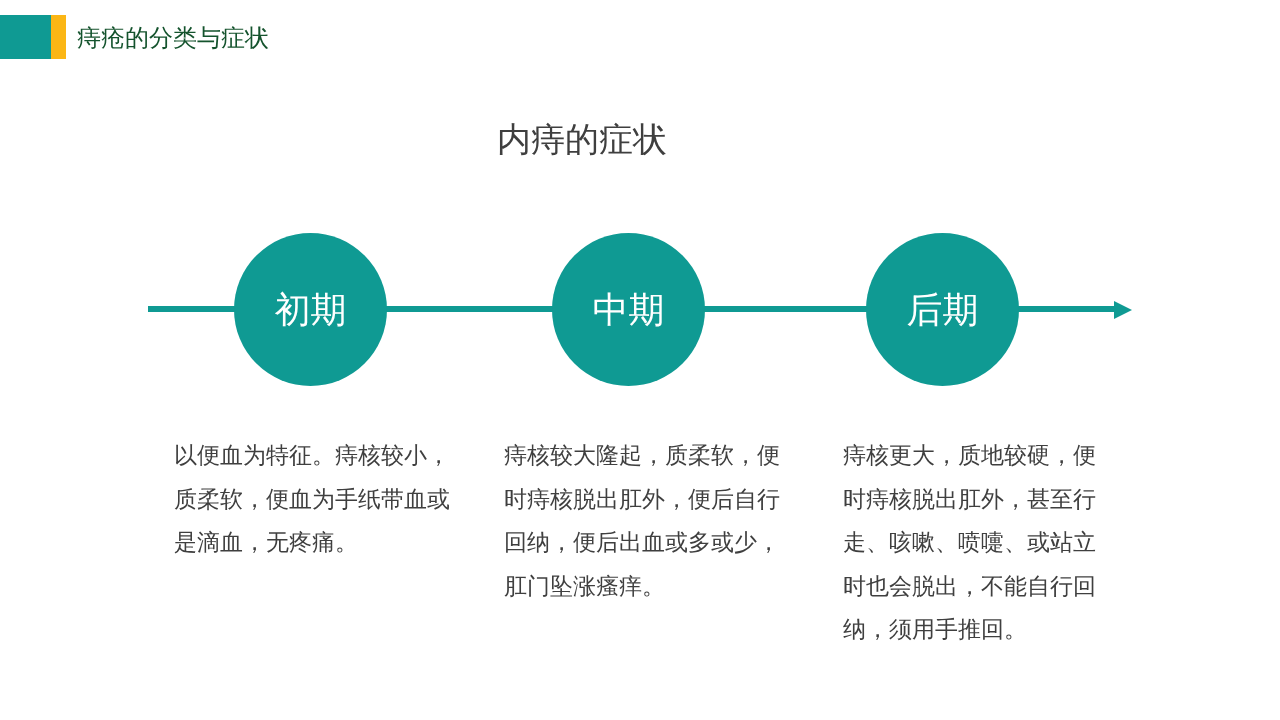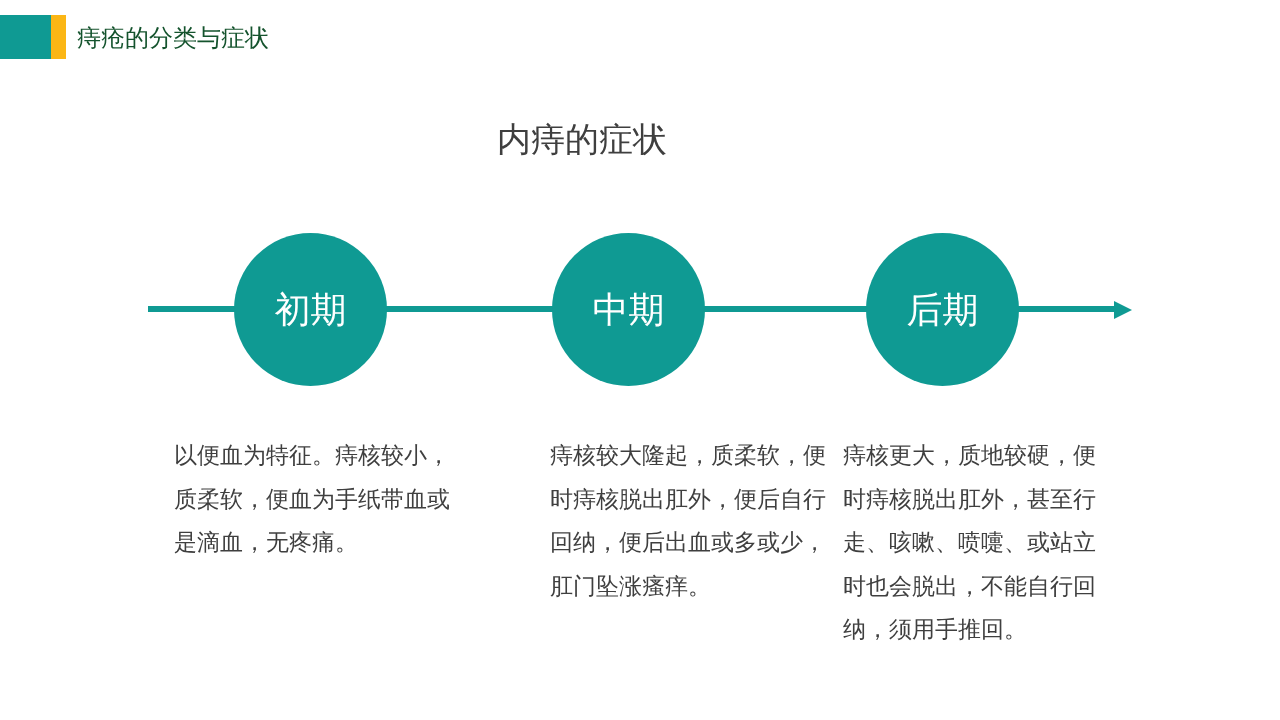--- a/index.html
+++ b/index.html
@@ -14,21 +14,21 @@
     .hdr-title { position: absolute; left: 77px; top: 22px; font-size: 24px; line-height: 32px; color: #14532d; white-space: nowrap; }
     .main-title { position: absolute; left: 0; width: 1164px; top: 116px; text-align: center; font-size: 34px; line-height: 46px; color: #3f3f3f; }
     .timeline { position: absolute; left: 148px; top: 306px; width: 970px; height: 6px; background: #0f9a93; }
     .arrowhead { position: absolute; left: 1114px; top: 301px; width: 0; height: 0;
       border-top: 9px solid transparent; border-bottom: 9px solid transparent; border-left: 18px solid #0f9a93; }
     .circle { position: absolute; width: 153px; height: 153px; border-radius: 50%; background: #0f9a93;
       display: flex; align-items: center; justify-content: center; top: 233px; }
     .circle span { color: #ffffff; font-size: 36px; line-height: 36px; }
     .c1 { left: 234px; } .c2 { left: 552px; } .c3 { left: 866px; }
     .desc { position: absolute; top: 434px; width: 280px; font-size: 23px; line-height: 43.5px; color: #3f3f3f; }
-    .d1 { left: 174px; } .d2 { left: 504px; margin-left: 46px; } .d3 { left: 834px; width: 272px; margin-left: 9px; }
+    .d1 { left: 174px; } .d2 { left: 504px; } .d3 { left: 834px; width: 272px; margin-left: 9px; }
   </style>
 </head>
 <body>
 
 <div class="hdr-teal"></div>
 <div class="hdr-yellow"></div>
 <div class="hdr-title">痔疮的分类与症状</div>
 
 <div class="main-title">内痔的症状</div>
 

